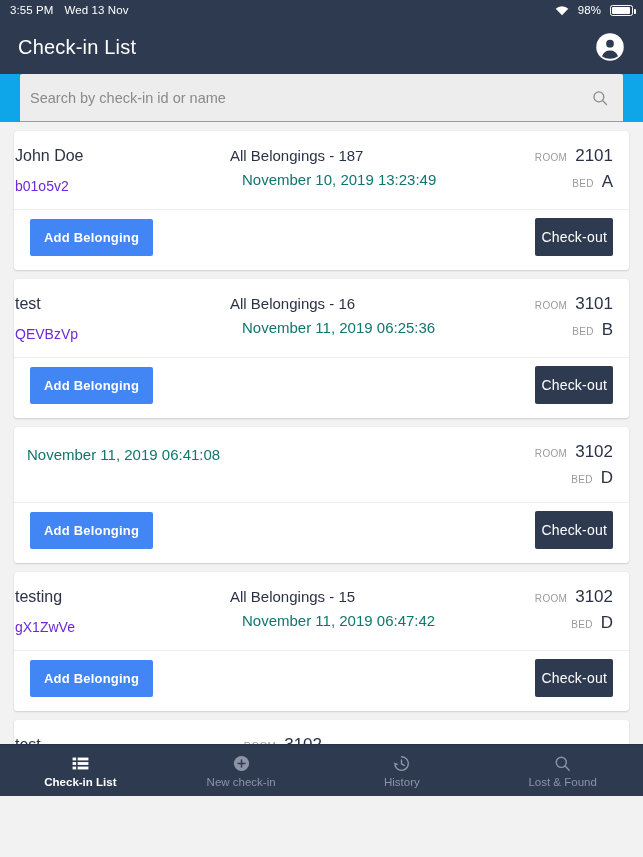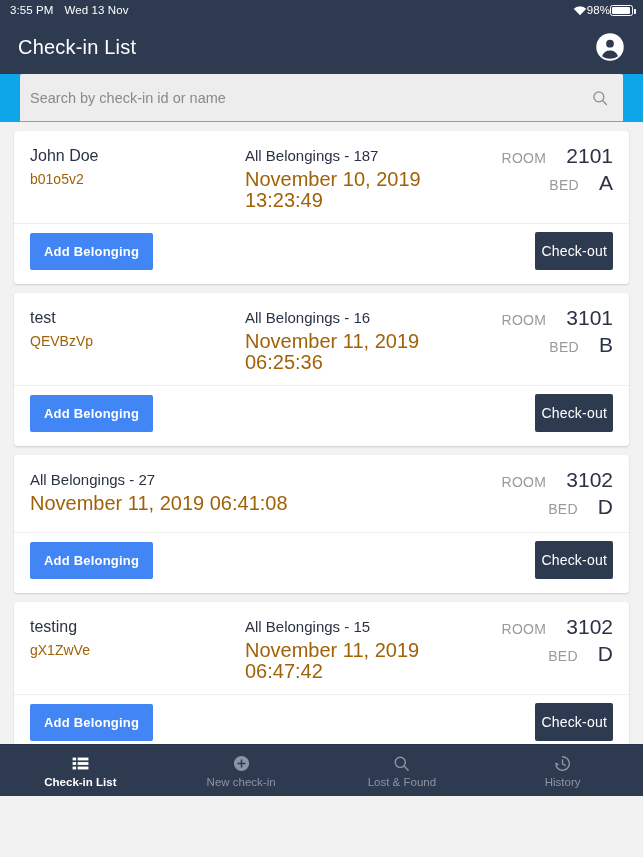--- a/index.html
+++ b/index.html
@@ -12,21 +12,21 @@
   .screen { width: 643px; height: 796px; position: relative; display: flex; flex-direction: column; }
 
   
   .statusbar {
     height: 20px; background: #2e3a50; color: #ffffff;
     display: flex; align-items: center; padding: 0 10px;
     font-size: 11.5px; letter-spacing: .1px; flex: none;
   }
   .sb-time { font-weight: 400; }
   .sb-date { margin-left: 11px; font-weight: 400; }
-  .sb-right { margin-left: auto; display: flex; align-items: center; gap: 0; }
+  .sb-right { margin-left: auto; display: flex; align-items: center; gap: 9px; }
   .sb-pct { font-size: 11.5px; }
   .wifi { width: 14px; height: 11px; display: block; }
   .batt { width: 23px; height: 11px; border: 1.3px solid #fff; border-radius: 2.5px; position: relative; }
   .batt::after {
     content: ""; position: absolute; right: -3.5px; top: 3px;
     width: 2px; height: 5px; background: #fff; border-radius: 0 1px 1px 0;
   }
   .batt-fill { position: absolute; left: 1px; top: 1px; bottom: 1px; width: 88%; background: #fff; border-radius: 1px; }
 
   
@@ -53,35 +53,35 @@
   .search-input::placeholder { color: #8a8a8a; }
   .search-ico { width: 18px; height: 18px; flex: none; }
 
   .list { padding: 9px 14px 0 14px; }
 
   .card {
     background: #ffffff; border-radius: 3px; margin-bottom: 9px;
     box-shadow: 0 1px 2px rgba(0,0,0,.14), 0 0 1px rgba(0,0,0,.10);
     overflow: hidden;
   }
-  .card-top { display: flex; align-items: flex-start; padding: 14px 16px 12px 16px; }
+  .card-top { display: flex; align-items: flex-start; padding: 14px 16px 12px 1px; }
 
   .col-name { width: 215px; flex: none; }
   .c-name { font-size: 16px; color: #2b3245; font-weight: 400; line-height: 21px; }
-  .c-id { font-size: 14px; color: #a16207; line-height: 21px; margin-top: 3px; }
+  .c-id { font-size: 14px; color: #6d28d9; line-height: 21px; margin-top: 10px; }
 
   .col-mid { flex: 1; }
   .c-belongings { font-size: 15px; color: #2b3245; line-height: 21px; }
-  .c-date { font-size: 20px; color: #a16207; line-height: 21px; margin-top: 3px; }
+  .c-date { font-size: 15px; color: #0f766e; line-height: 21px; margin-top: 3px; margin-left: 12px; }
 
   .col-right { text-align: right; flex: none; min-width: 92px; }
   .rb-line { line-height: 21px; white-space: nowrap; margin-top: 0; }
   .rb-line + .rb-line { margin-top: 3px; }
-  .rb-label { font-size: 14px; color: #9a9a9a; letter-spacing: .3px; }
-  .rb-value { font-size: 21px; color: #2b3245; margin-left: 20px; }
+  .rb-label { font-size: 10px; color: #9a9a9a; letter-spacing: .3px; }
+  .rb-value { font-size: 17px; color: #2b3245; margin-left: 8px; }
 
   .card-actions {
     display: flex; align-items: center; justify-content: space-between;
     padding: 8px 16px 14px 16px; border-top: 1px solid #eeeeee; gap: 12px;
   }
   .btn {
     border: none; border-radius: 2px; cursor: pointer;
     font-family: "Liberation Sans", sans-serif; font-size: 13px; font-weight: bold;
     letter-spacing: .2px; padding: 11px 14px; color: #fff;
   }
@@ -187,21 +187,20 @@
       </div>
     </div>
     <div class="card-actions">
       <button class="btn btn-add">Add Belonging</button>
       <button class="btn btn-out">Check-out</button>
     </div>
         </div>
         <div class="card">
     <div class="card-top">
       <div class="col-mid">
-        <div class="c-belongings">All Belongings - 27</div>
         <div class="c-date">November 11, 2019 06:41:08</div>
       </div>
       <div class="col-right">
         <div class="rb-line">
           <span class="rb-label">ROOM</span><span class="rb-value">3102</span>
         </div>
         <div class="rb-line">
           <span class="rb-label">BED</span><span class="rb-value">D</span>
         </div>
       </div>
@@ -272,28 +271,28 @@
       <div class="navitem">
         <svg class="nav-ico" viewBox="0 0 24 24">
           <circle cx="12" cy="12" r="9.6" fill="currentColor"></circle>
           <rect x="11.05" y="6.9" width="1.9" height="10.2" fill="#2e3a50"></rect>
           <rect x="6.9" y="11.05" width="10.2" height="1.9" fill="#2e3a50"></rect>
         </svg>
         <span class="nav-label">New check-in</span>
       </div>
       <div class="navitem">
         <svg class="nav-ico" viewBox="0 0 24 24">
-          <circle cx="10.5" cy="10.5" r="6.4" fill="none" stroke="currentColor" stroke-width="1.8"></circle>
-          <line x1="15.3" y1="15.3" x2="20.4" y2="20.4" stroke="currentColor" stroke-width="1.8" stroke-linecap="round"></line>
-        </svg>
-        <span class="nav-label">Lost &amp; Found</span>
-      </div>
-      <div class="navitem">
-        <svg class="nav-ico" viewBox="0 0 24 24">
           <path d="M12 3.4a8.6 8.6 0 1 1-8.18 11.2" fill="none" stroke="currentColor" stroke-width="1.8" stroke-linecap="round"></path>
           <path d="M2.2 10.4l1.7 4.4 4.4-1.7z" fill="currentColor"></path>
           <path d="M12 7.4v5l3.4 2" fill="none" stroke="currentColor" stroke-width="1.8" stroke-linecap="round" stroke-linejoin="round"></path>
         </svg>
         <span class="nav-label">History</span>
       </div>
+      <div class="navitem">
+        <svg class="nav-ico" viewBox="0 0 24 24">
+          <circle cx="10.5" cy="10.5" r="6.4" fill="none" stroke="currentColor" stroke-width="1.8"></circle>
+          <line x1="15.3" y1="15.3" x2="20.4" y2="20.4" stroke="currentColor" stroke-width="1.8" stroke-linecap="round"></line>
+        </svg>
+        <span class="nav-label">Lost &amp; Found</span>
+      </div>
     </div>
 
 </div>
 
 </body></html>

